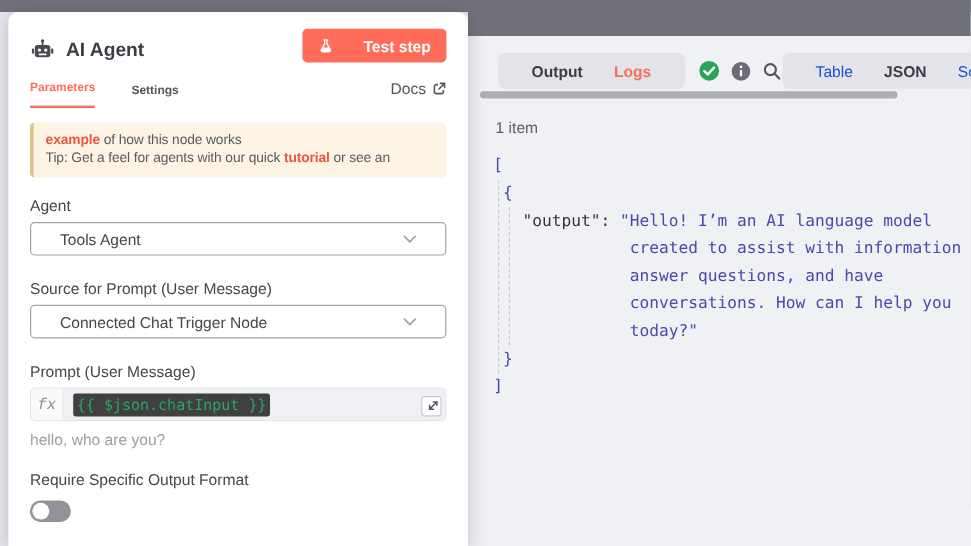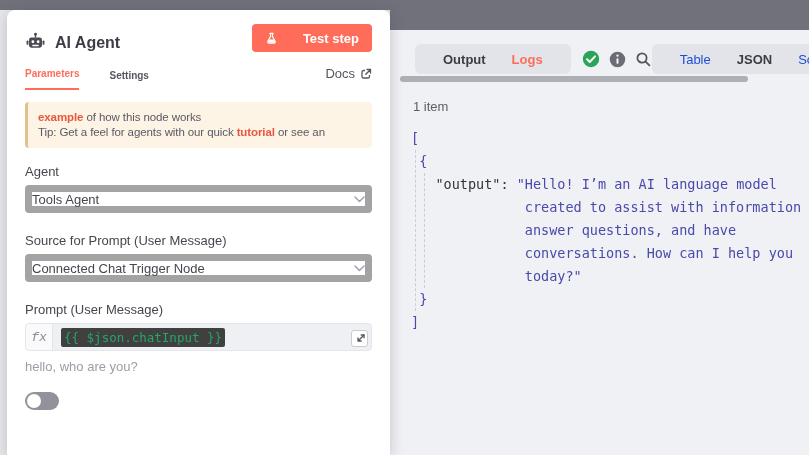--- a/index.html
+++ b/index.html
@@ -55,22 +55,22 @@
 
   .tip-box { margin-top:12px; background:#FDF4E6; border-left:3px solid #E0C18C; border-radius:4px;
              padding:8px 4px 8px 10px; font-size:11.5px; letter-spacing:-0.1px; line-height:15px; color:#5A5A64; }
   .tip-line { white-space:nowrap; overflow:hidden; }
   .tip-link { color:#E9573F; font-weight:700; cursor:pointer; }
 
   .form-label { font-size:13px; color:#46464F; }
   .fg-agent  { margin-top:16px; }
   .fg        { margin-top:20px; }
   .fg-last   { margin-top:18px; }
-  .select-box { margin-top:6px; height:28px; border:7px solid #a3a3a3; border-radius:4px; background:#fff;
-                display:flex; align-items:center; padding:0 0; font-size:13px; color:#46464F; cursor:pointer; }
+  .select-box { margin-top:6px; height:28px; border:1px solid #a3a3a3; border-radius:4px; background:#fff;
+                display:flex; align-items:center; padding:0 24px; font-size:13px; color:#46464F; cursor:pointer; }
   .select-box .chev { margin-left:auto; }
 
   .expr-field { position:relative; margin-top:6px; height:28px; display:flex; border:1px solid #E4E6EB;
                 border-radius:4px; overflow:visible; background:#EFF0F3; }
   .fx-prefix { width:27px; background:#FAFAFB; border-right:1px solid #E4E6EB; border-radius:4px 0 0 4px;
                display:flex; align-items:center; justify-content:center;
                font-family:Liberation Mono, monospace; font-style:italic; font-size:13px; color:#8A8D99; }
   .expr-body { flex:1; display:flex; align-items:center; padding-left:8px;
                font-family:"DejaVu Sans Mono", monospace; font-size:12.5px; }
   .expr-highlight { background:#404040; color:#27A468; padding:2px 3px; border-radius:2px; }
@@ -222,19 +222,20 @@
           <svg width="10" height="10" viewBox="0 0 10 10">
               <path d="M9 1L3 7M3 7V3.8M3 7h3.2" fill="none" stroke="#55565F" stroke-width="1.3" stroke-linecap="round" stroke-linejoin="round"></path>
               <path d="M6.2 1H9v2.8" fill="none" stroke="#55565F" stroke-width="1.3" stroke-linecap="round" stroke-linejoin="round"></path>
             </svg>
         </button>
       </div>
       <div class="field-hint">hello, who are you?</div>
     </div>
 
     <div class="fg-last">
+      <div class="form-label">Require Specific Output Format</div>
       <div class="toggle">
         <div class="toggle-knob"></div>
       </div>
     </div>
 
   </div>
 </div>
 
 </body></html>

